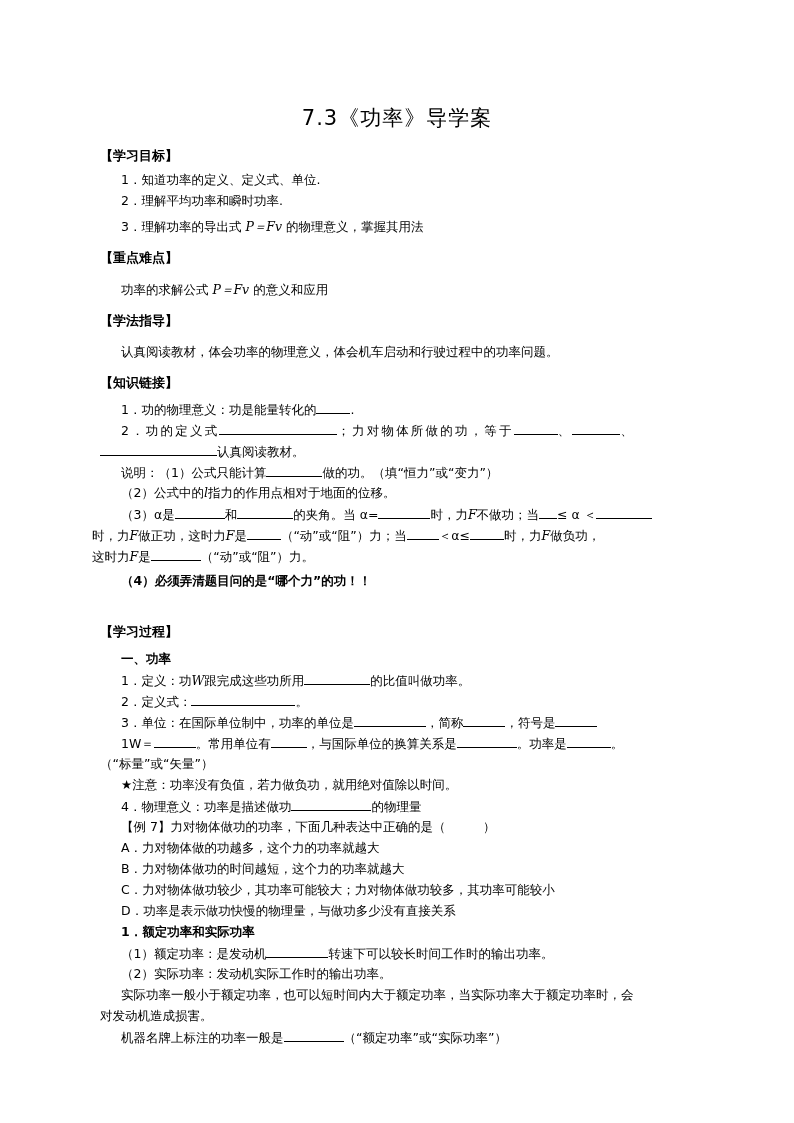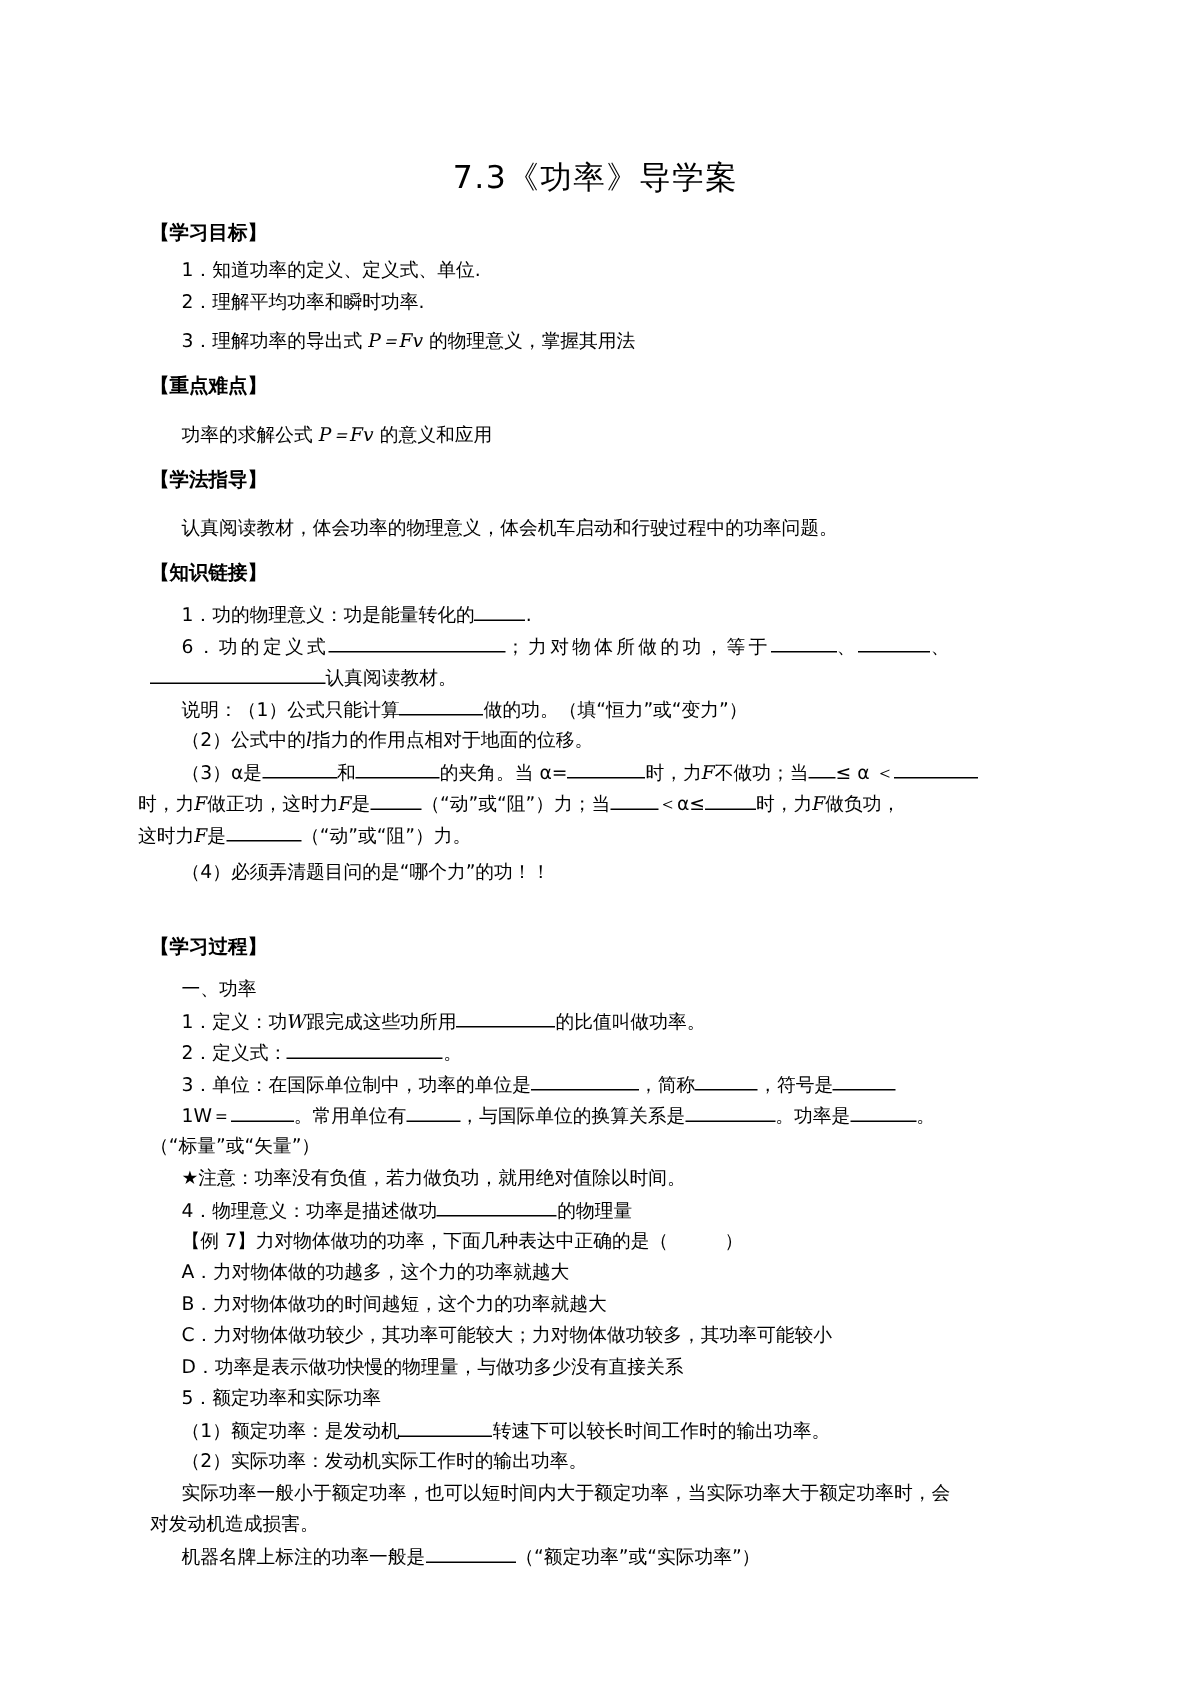--- a/index.html
+++ b/index.html
@@ -3,21 +3,21 @@
 <meta charset="utf-8">
 <style>
   html, body { margin: 0; padding: 0; background: #ffffff; }
   body { width: 794px; height: 1123px; position: relative; overflow: hidden;
          font-family: "DejaVu Sans", "Liberation Sans", sans-serif; color: #000; }
   .page { position: absolute; left: 0; top: 0; width: 794px; height: 1123px; }
   .title { position: absolute; left: 0; width: 794px; top: 104px; text-align: center;
            font-size: 21px; letter-spacing: 1px; }
   .line { position: absolute; font-size: 12.5px; white-space: nowrap; line-height: 16px; }
   .head { font-weight: bold; font-size: 13px; }
-  .bold { font-weight: normal; text-align: center; }
+  .bold { font-weight: bold; text-align: center; }
   .blank { display: inline-block; border-bottom: 1px solid #000; height: 12px; vertical-align: baseline; }
   .it { font-family: "DejaVu Serif", "Liberation Serif", serif; font-style: italic; }
   .wide { letter-spacing: 2.2px; }
 </style>
 </head>
 <body>
 
 <div class="page">
 
   <div class="title">7.3《功率》导学案</div>
@@ -39,21 +39,21 @@
   </div>
 
   <div class="line head" style="left:100px;top:313px">【学法指导】</div>
   <div class="line" style="left:121px;top:344px">认真阅读教材，体会功率的物理意义，体会机车启动和行驶过程中的功率问题。</div>
 
   <div class="line head" style="left:100px;top:375px">【知识链接】</div>
   <div class="line" style="left:121px;top:401px">
     <span>1．功的物理意义：功是能量转化的</span><span class="blank" style="width:34px"></span><span>.</span>
   </div>
   <div class="line wide" style="left:121px;top:422px">
-    <span>6．功的定义式</span><span class="blank" style="width:118px"></span><span>；力对物体所做的功，等于</span><span class="blank" style="width:44px"></span><span>、</span><span class="blank" style="width:48px"></span><span>、</span>
+    <span>2．功的定义式</span><span class="blank" style="width:118px"></span><span>；力对物体所做的功，等于</span><span class="blank" style="width:44px"></span><span>、</span><span class="blank" style="width:48px"></span><span>、</span>
   </div>
   <div class="line" style="left:100px;top:443px">
     <span class="blank" style="width:117px"></span><span>认真阅读教材。</span>
   </div>
   <div class="line" style="left:121px;top:464px">
     <span>说明：（1）公式只能计算</span><span class="blank" style="width:56px"></span><span>做的功。（填“恒力”或“变力”）</span>
   </div>
   <div class="line" style="left:121px;top:485px">
     <span>（2）公式中的</span><span class="it">l</span><span>指力的作用点相对于地面的位移。</span>
   </div>
@@ -85,21 +85,21 @@
   <div class="line" style="left:100px;top:756px">（“标量”或“矢量”）</div>
   <div class="line" style="left:121px;top:777px">★注意：功率没有负值，若力做负功，就用绝对值除以时间。</div>
   <div class="line" style="left:121px;top:798px">
     <span>4．物理意义：功率是描述做功</span><span class="blank" style="width:80px"></span><span>的物理量</span>
   </div>
   <div class="line" style="left:121px;top:819px">【例 7】力对物体做功的功率，下面几种表达中正确的是（　　　）</div>
   <div class="line" style="left:121px;top:840px">A．力对物体做的功越多，这个力的功率就越大</div>
   <div class="line" style="left:121px;top:882px">C．力对物体做功较少，其功率可能较大；力对物体做功较多，其功率可能较小</div>
   <div class="line" style="left:121px;top:861px">B．力对物体做功的时间越短，这个力的功率就越大</div>
   <div class="line" style="left:121px;top:903px">D．功率是表示做功快慢的物理量，与做功多少没有直接关系</div>
-  <div class="line bold" style="left:121px;top:924px">5．额定功率和实际功率</div>
+  <div class="line bold" style="left:121px;top:924px">1．额定功率和实际功率</div>
   <div class="line" style="left:121px;top:945px">
     <span>（1）额定功率：是发动机</span><span class="blank" style="width:62px"></span><span>转速下可以较长时间工作时的输出功率。</span>
   </div>
   <div class="line" style="left:121px;top:966px">（2）实际功率：发动机实际工作时的输出功率。</div>
   <div class="line" style="left:121px;top:987px">实际功率一般小于额定功率，也可以短时间内大于额定功率，当实际功率大于额定功率时，会</div>
   <div class="line" style="left:100px;top:1008px">对发动机造成损害。</div>
   <div class="line" style="left:121px;top:1029px">
     <span>机器名牌上标注的功率一般是</span><span class="blank" style="width:60px"></span><span>（“额定功率”或“实际功率”）</span>
   </div>
 

